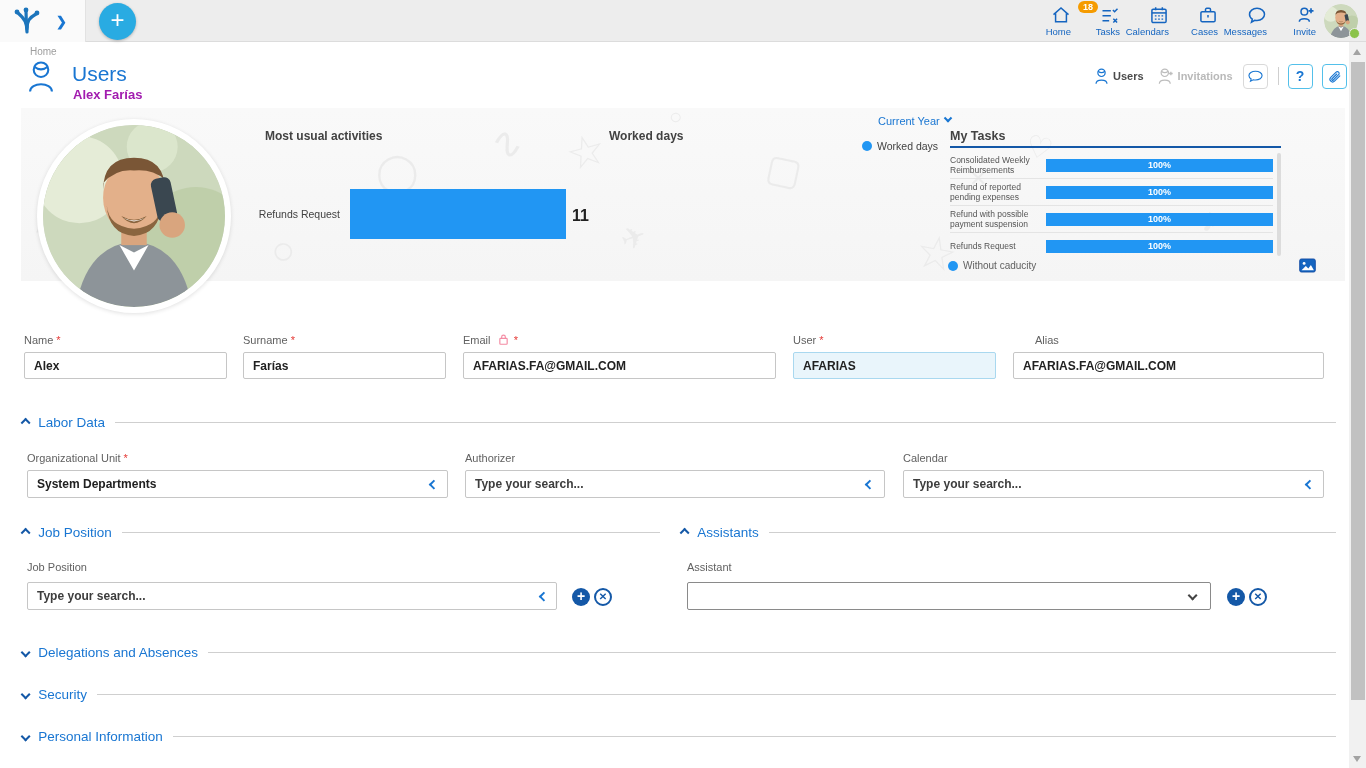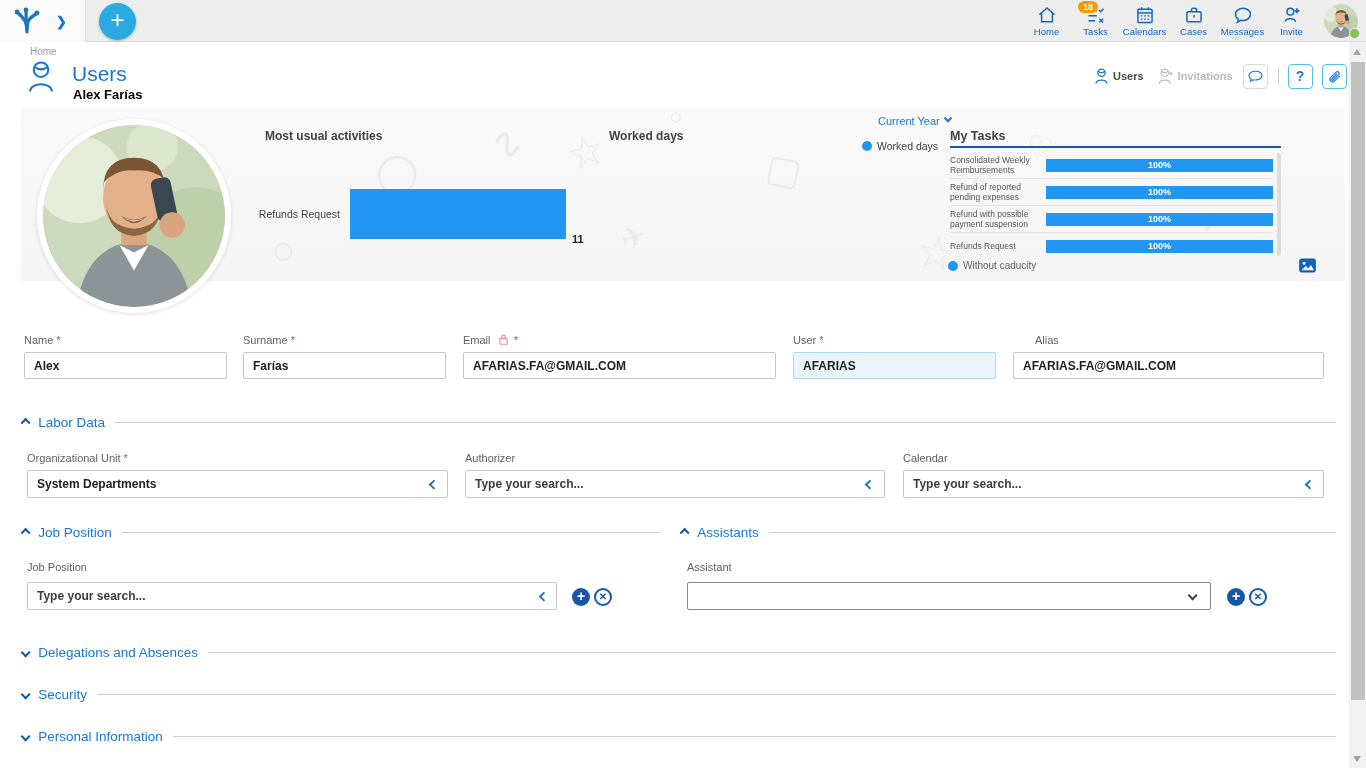--- a/index.html
+++ b/index.html
@@ -7,54 +7,54 @@
   body { font-family:"Liberation Sans", sans-serif; background:#fff; color:#333; }
   #app { position:relative; width:1366px; height:768px; background:#fff; overflow:hidden; }
 
   
   .topbar { position:absolute; left:0; top:0; width:1366px; height:42px; background:#ededed; border-bottom:1px solid #dcdcdc; }
   .logo-area { position:absolute; left:0; top:0; width:86px; height:42px; background:#fafafa; border-right:1px solid #e2e2e2; display:flex; align-items:center; }
   .logo { margin-left:12px; }
   .logo-chevron { margin-left:14px; color:#1976d2; font-size:13px; font-weight:bold; }
   .plus-btn { position:absolute; left:99px; top:3px; width:37px; height:37px; border-radius:50%; background:#29abe2; color:#fff; font-size:24px; line-height:34px; text-align:center; box-shadow:0 1px 3px rgba(0,0,0,.25); cursor:pointer; }
   .nav { position:absolute; right:8px; top:0; height:42px; display:flex; align-items:center; }
-  .nav-item { position:relative; width:49px; height:42px; display:flex; flex-direction:column; align-items:center; justify-content:center; cursor:pointer; }
+  .nav-item { position:relative; width:49px; height:42px; display:flex; flex-direction:column; align-items:flex-end; justify-content:center; cursor:pointer; }
   .nav-item svg { display:block; }
   .nav-label { font-size:9.5px; color:#1565c0; margin-top:1px; }
   .nav-badge { position:absolute; top:1px; left:7px; background:#f59b00; color:#fff; font-size:9px; font-weight:bold; padding:1px 5px; border-radius:8px; }
   .topbar-avatar { position:relative; width:34px; height:34px; margin-left:8px; cursor:pointer; }
   .topbar-avatar .av-ring { width:34px; height:34px; border-radius:50%; overflow:hidden; }
   .status-dot { position:absolute; right:-2px; bottom:-1px; width:11px; height:11px; border-radius:50%; background:#8bc34a; border:1.5px solid #ededed; }
 
   
   .breadcrumb { position:absolute; left:30px; top:46px; font-size:10px; color:#9e9e9e; }
   .page-head-icon { position:absolute; left:26px; top:60px; }
   .page-title { position:absolute; left:72px; top:62px; font-size:21px; color:#1976d2; }
-  .page-subtitle { position:absolute; left:73px; top:87px; font-size:13px; font-weight:bold; color:#000000; }
+  .page-subtitle { position:absolute; left:73px; top:87px; font-size:13px; font-weight:bold; color:#a21caf; }
 
   .head-right { position:absolute; top:62px; left:1094px; height:28px; display:flex; align-items:center; }
   .head-tab { display:flex; align-items:center; cursor:pointer; }
   .head-tab .tab-txt { font-size:11px; font-weight:bold; margin-left:4px; }
   .tab-active .tab-txt { color:#4a4a4a; }
   .tab-disabled .tab-txt { color:#b9b9b9; }
   .head-btn { width:25px; height:25px; border-radius:4px; display:flex; align-items:center; justify-content:center; cursor:pointer; background:#fff; }
   .btn-gray { border:1px solid #d9d9d9; margin-left:10px; }
   .btn-cyan { border:1.5px solid #53c0ea; margin-left:9px; }
   .head-divider { width:1px; height:18px; background:#cfcfcf; margin-left:10px; }
   .help-q { color:#1976d2; font-weight:bold; font-size:14px; }
 
   
   .banner { position:absolute; left:21px; top:108px; width:1324px; height:173px; background:linear-gradient(#f9f9f9,#f5f5f5); overflow:hidden; }
   .doodle { position:absolute; color:#e9e9e9; opacity:.8; user-select:none; }
   .photo { position:absolute; left:37px; top:119px; width:194px; height:194px; border-radius:50%; border:6px solid #fff; overflow:hidden; box-shadow:0 1px 4px rgba(0,0,0,.12); background:#cfd8c4; }
 
   .widget-title { position:absolute; font-size:12px; font-weight:bold; color:#424242; }
   .act-bar-label { position:absolute; left:242px; top:208px; width:98px; font-size:10.5px; color:#424242; text-align:right; }
   .act-bar { position:absolute; left:350px; top:189px; width:216px; height:50px; background:#2196f3; }
-  .act-bar-value { position:absolute; left:572px; top:207px; font-size:11px; font-weight:bold; color:#212121;margin-top:26px; }
+  .act-bar-value { position:absolute; left:572px; top:207px; font-size:16px; font-weight:bold; color:#212121; }
 
   .donut { position:absolute; left:663px; top:148px; width:120px; height:120px; border-radius:50%;
            background:conic-gradient(#f5f5f5 0deg 4deg, #2196f3 4deg 360deg); }
   .donut-hole { position:absolute; left:22px; top:22px; width:76px; height:76px; border-radius:50%; background:#f7f7f7; }
   .donut-label { position:absolute; left:0; bottom:5px; width:100%; text-align:center; color:#fff; font-size:11px; font-weight:bold; text-shadow:0 0 2px rgba(0,0,0,.25); }
 
   .legend-row { position:absolute; display:flex; align-items:center; }
   .legend-dot { width:10px; height:10px; border-radius:50%; background:#2196f3; margin-right:5px; flex:0 0 auto; }
   .legend-txt { font-size:10.5px; color:#424242; }
 

